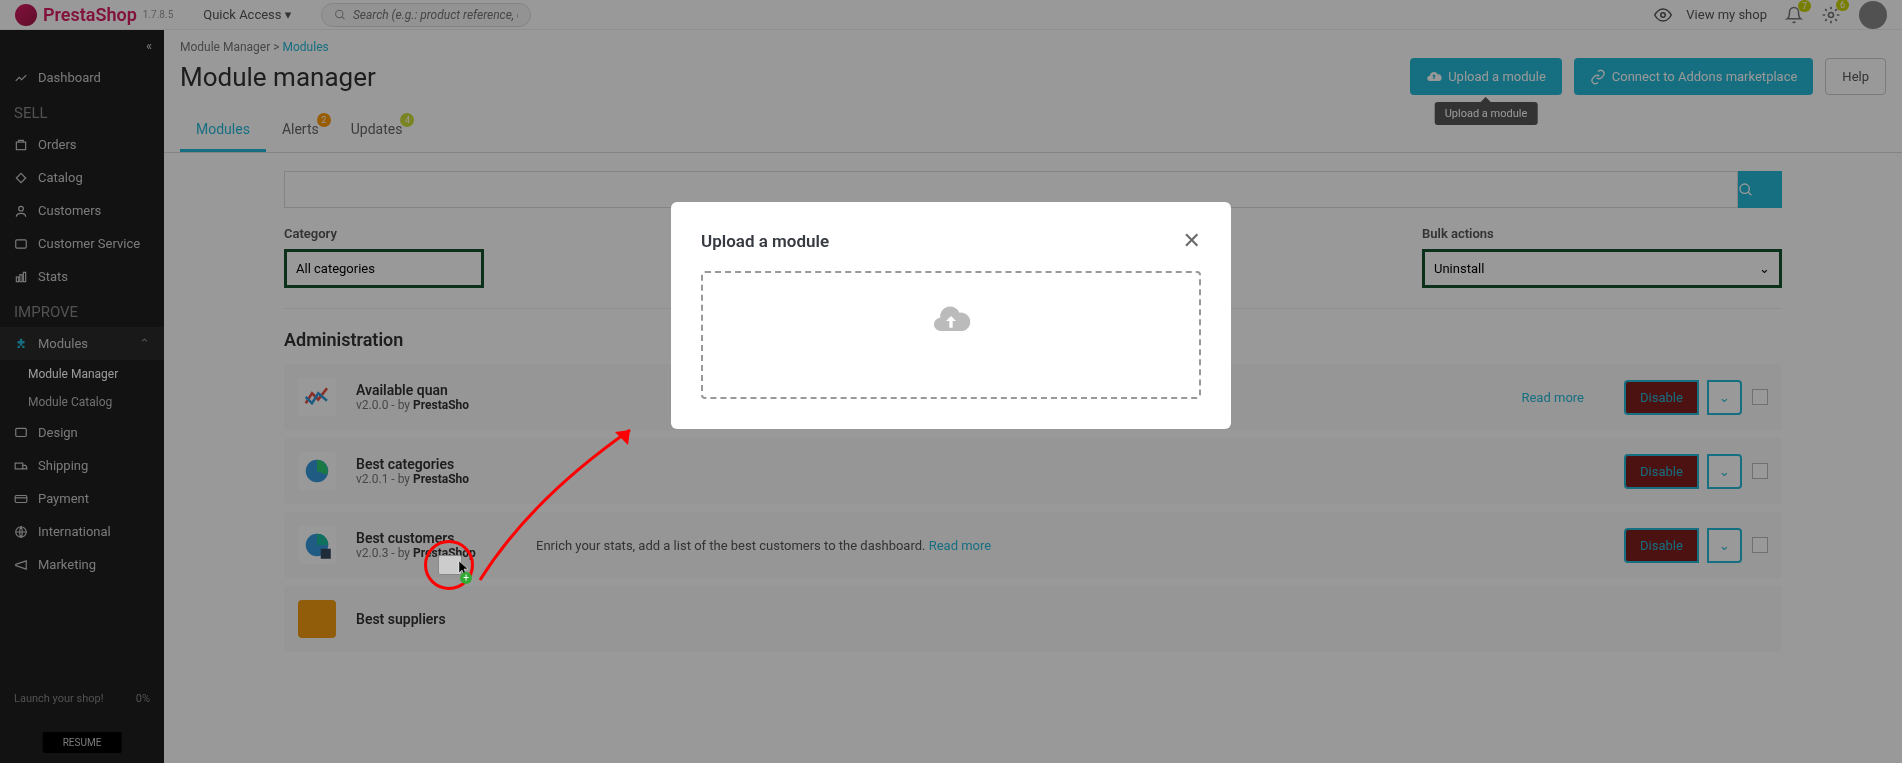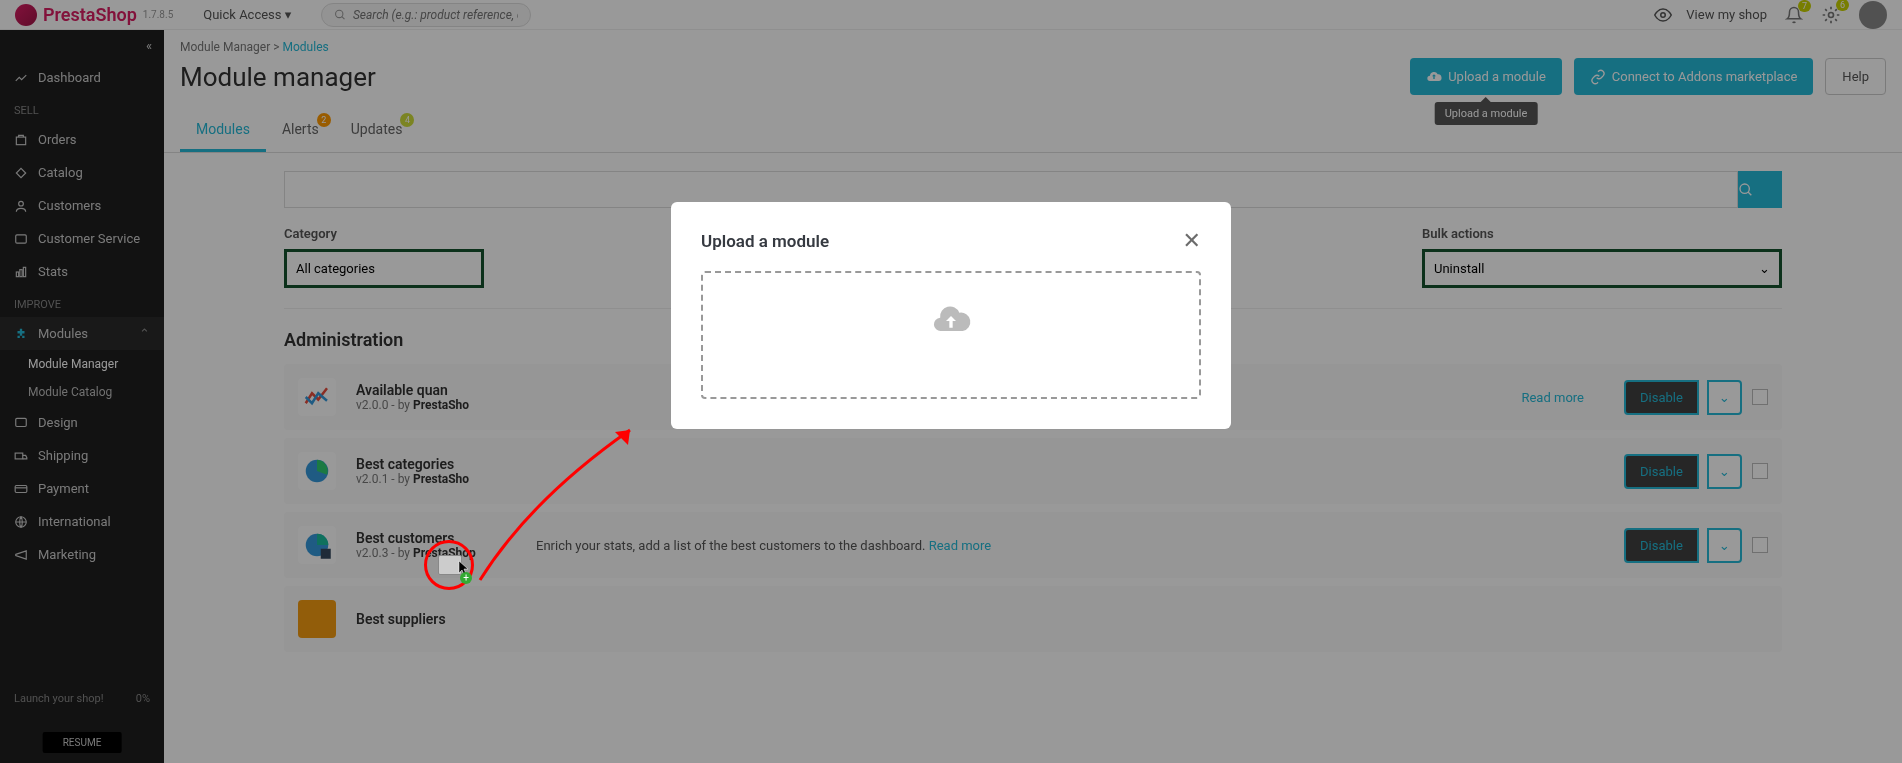--- a/index.html
+++ b/index.html
@@ -13,21 +13,21 @@
 .search-top input { border: none; background: transparent; outline: none; font-size: 12px; font-style: italic; margin-left: 6px; width: 100%; }
 .top-right { margin-left: auto; display: flex; align-items: center; gap: 18px; }
 .view-shop { display: flex; align-items: center; gap: 14px; font-size: 13px; color: #555; }
 .icon-btn { position: relative; color: #777; cursor: pointer; }
 .badge-sm { position: absolute; top: -6px; right: -8px; background: #c9d200; color: #fff; font-size: 9px; border-radius: 8px; padding: 1px 4px; }
 .avatar { width: 28px; height: 28px; background: #888; border-radius: 50%; }
 .layout { display: flex; height: calc(100% - 30px); }
 .sidebar { width: 164px; background: #1e1e1e; color: #ccc; font-size: 13px; position: relative; }
 .collapse { text-align: right; padding: 8px 12px; color: #ccc; cursor: pointer; }
 .nav-item { padding: 9px 14px; display: flex; align-items: center; gap: 10px; cursor: pointer; color: #ccc; }
-.nav-section { padding: 10px 14px 6px; font-size: 11px; color: #888; text-transform: uppercase; }
+.nav-section { padding: 10px 14px 6px; font-size: 15px; color: #888; text-transform: uppercase; }
 .nav-sub { padding: 7px 14px 7px 28px; font-size: 12px; color: #bbb; cursor: pointer; }
 .nav-sub.active { color: #fff; }
 .launch { position: absolute; bottom: 50px; left: 0; right: 0; padding: 8px 14px; font-size: 11px; color: #888; display: flex; justify-content: space-between; }
 .resume { position: absolute; bottom: 10px; left: 50%; transform: translateX(-50%); background: #000; padding: 5px 20px; font-size: 10px; color: #ccc; border-radius: 2px; }
 .main { flex: 1; background: #fff; overflow: hidden; }
 .breadcrumb { padding: 10px 16px 0; font-size: 12px; color: #777; }
 .breadcrumb a { color: #25b9d7; text-decoration: none; }
 .page-head { display: flex; align-items: center; padding: 4px 16px 14px; }
 .page-title { font-size: 26px; color: #333; font-weight: 400; }
 .head-actions { margin-left: auto; display: flex; gap: 12px; }
@@ -51,21 +51,21 @@
 .section-title { font-size: 18px; font-weight: 600; color: #333; margin-bottom: 14px; }
 .module-row { background: #fafafa; border-radius: 4px; padding: 14px; display: flex; align-items: center; margin-bottom: 8px; gap: 20px; }
 .mod-icon { width: 38px; height: 38px; background: #fff; border-radius: 4px; display: flex; align-items: center; justify-content: center; font-size: 20px; }
 .mod-info { flex: 0 0 auto; width: 140px; }
 .mod-name { font-weight: 600; font-size: 14px; color: #333; }
 .mod-ver { font-size: 12px; color: #777; }
 .mod-ver b { color: #333; }
 .mod-desc { flex: 1; font-size: 13px; color: #555; padding: 0 20px; }
 .mod-desc a { color: #25b9d7; text-decoration: none; }
 .mod-actions { display: flex; align-items: center; gap: 10px; }
-.btn-disable { border: 2px solid #25b9d7; color: #25b9d7; background: #404040; padding: 8px 14px; border-radius: 4px 0 0 4px; font-size: 13px; cursor: pointer; text-align: center; }
+.btn-disable { border: 2px solid #25b9d7; color: #25b9d7; background: #7f1d1d; padding: 8px 14px; border-radius: 4px 0 0 4px; font-size: 13px; cursor: pointer; text-align: center; }
 .btn-drop { border: 2px solid #25b9d7; color: #25b9d7; background: #fff; padding: 8px 10px; border-radius: 0 4px 4px 0; margin-left: -2px; cursor: pointer; }
 .checkbox { width: 16px; height: 16px; border: 1px solid #bbb; background: #fff; }
 .overlay { position: absolute; inset: 0; background: rgba(0,0,0,0.4); display: flex; align-items: flex-start; justify-content: center; padding-top: 202px; }
 .modal { background: #fff; width: 560px; border-radius: 6px; padding: 26px 30px 30px; }
 .modal-head { display: flex; justify-content: space-between; align-items: center; margin-bottom: 18px; }
 .modal-title { font-size: 17px; font-weight: 600; color: #363a41; }
 .close-x { font-size: 22px; color: #6c6c6c; cursor: pointer; }
 .dropzone { border: 2px dashed #999; border-radius: 4px; padding: 28px 20px 44px; text-align: center; }
 .cloud { width: 58px; height: 40px; margin: 0 auto 12px; position: relative; }
 .cloud svg { width: 100%; height: 100%; fill: #bbb; }

